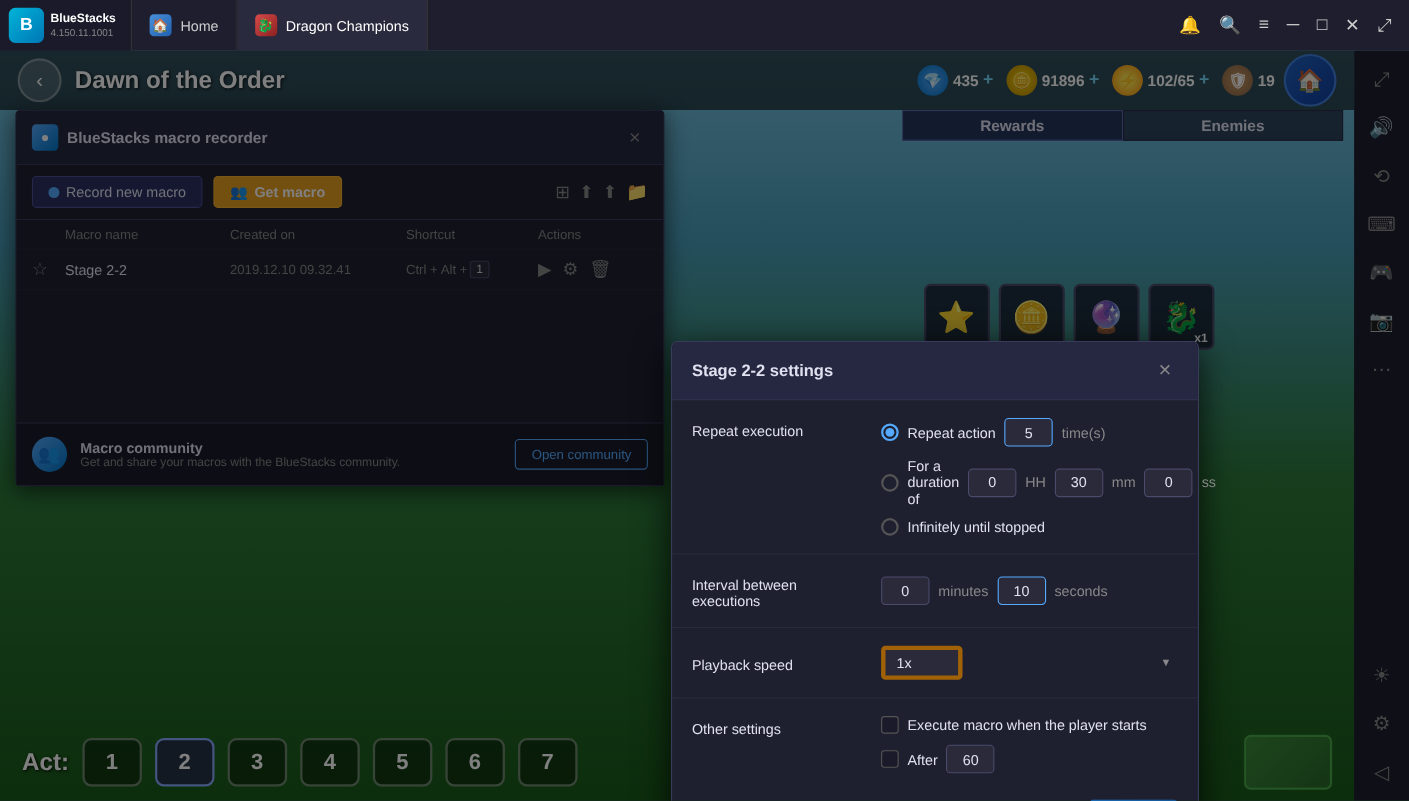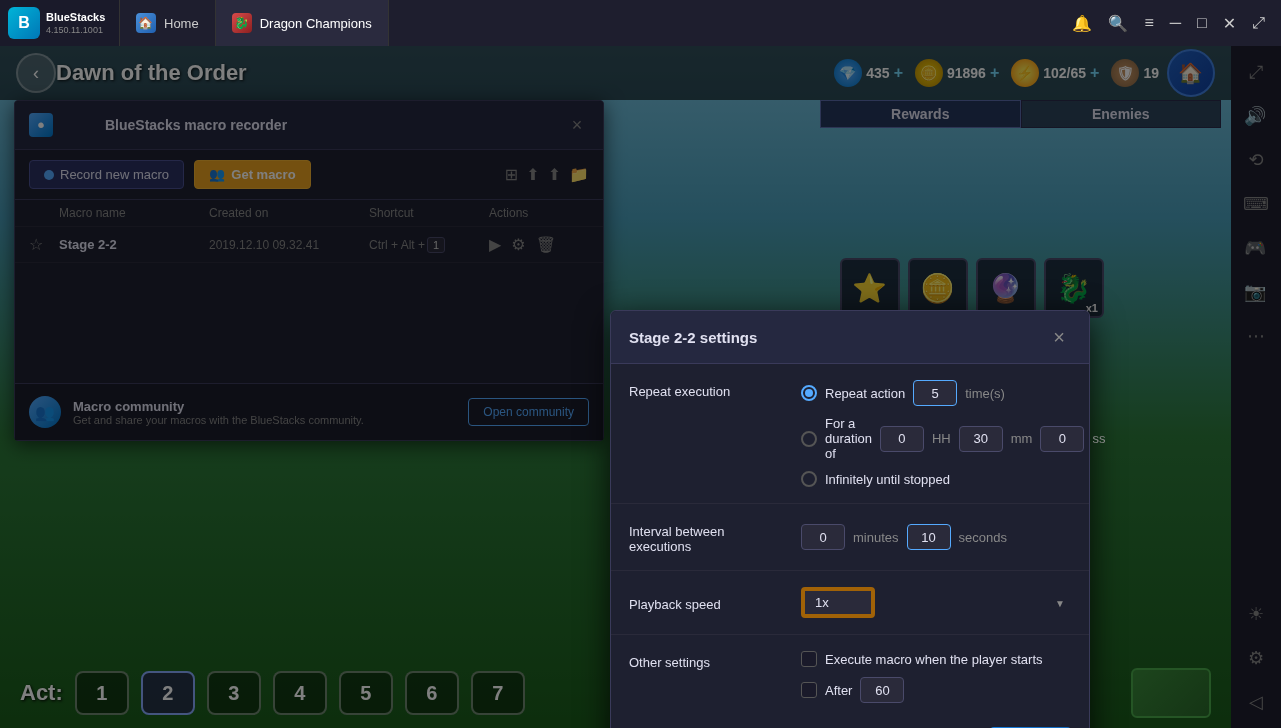--- a/index.html
+++ b/index.html
@@ -140,21 +140,21 @@
       color: white;
       font-size: 18px;
       cursor: pointer;
       border: 2px solid rgba(255,255,255,0.3);
     }
 
     .game-title {
       color: white;
       font-size: 22px;
       font-weight: bold;
-      margin-left: 0;
+      margin-left: 12px;
       text-shadow: 1px 1px 3px rgba(0,0,0,0.8);
     }
 
     .game-header-spacer { flex: 1; }
 
     .currency-items {
       display: flex;
       align-items: center;
       gap: 12px;
     }
@@ -265,21 +265,20 @@
       color: white;
       font-size: 12px;
       margin-right: 8px;
     }
 
     .macro-panel-title {
       color: #e0e0f0;
       font-size: 14px;
       font-weight: bold;
       flex: 1;
-      margin-left: 44px;
     }
 
     .macro-panel-close {
       color: #888;
       font-size: 18px;
       cursor: pointer;
       width: 24px;
       height: 24px;
       display: flex;
       align-items: center;
@@ -360,21 +359,20 @@
 
     .macro-star {
       color: #888;
       font-size: 16px;
       cursor: pointer;
     }
 
     .macro-name {
       color: #e0e0f0;
       font-size: 13px;
-      font-weight: bold;
     }
 
     .macro-date {
       color: #888;
       font-size: 12px;
     }
 
     .macro-shortcut {
       display: flex;
       align-items: center;

